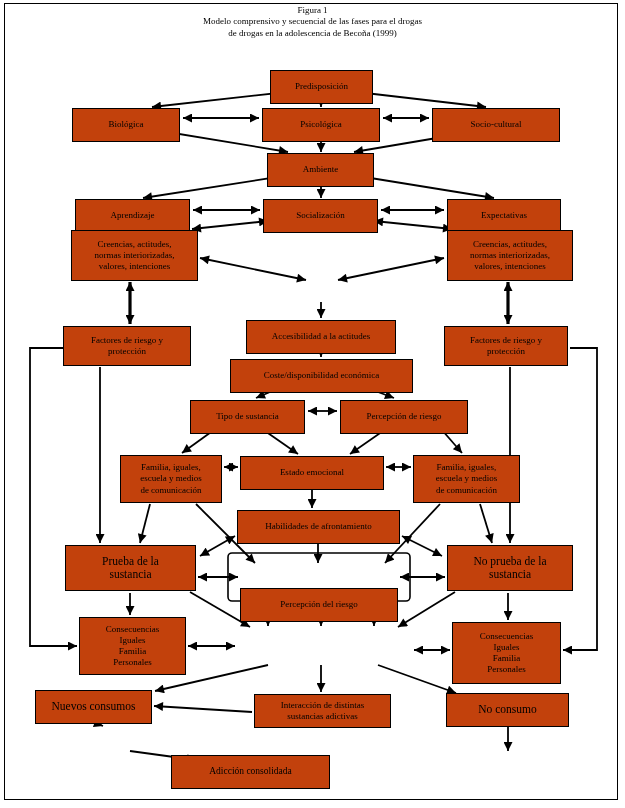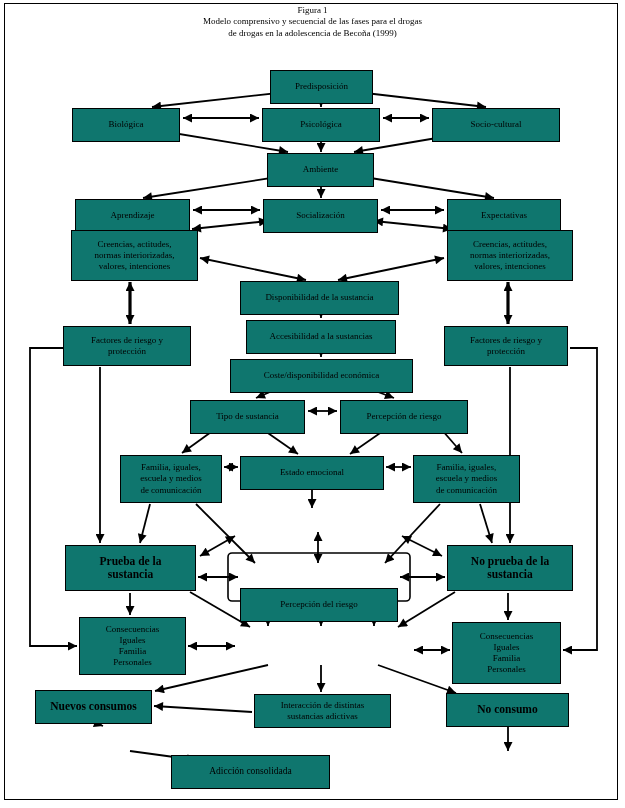--- a/index.html
+++ b/index.html
@@ -20,26 +20,26 @@
     position:absolute;left:0;top:5px;width:625px;
     text-align:center;font-size:9px;line-height:1.25;
   }
   svg.arrows{position:absolute;left:0;top:0;z-index:1;}
   .ar{stroke:#000;stroke-width:1.8;fill:none;marker-end:url(#m);}
   .d{marker-start:url(#m);}
   .thick{stroke-width:3.2;}
   .loop{fill:none;stroke:#000;stroke-width:1.6;}
   .node{
     position:absolute;z-index:2;
-    background:#0f766e;border:1.3px solid #000;box-sizing:border-box;
+    background:#c2410c;border:1.3px solid #000;box-sizing:border-box;
     display:flex;align-items:center;justify-content:center;
     text-align:center;font-size:9px;line-height:1.25;
     white-space:pre-line;padding:16px 3px;
   }
-  .bold{font-weight:700;font-size:11.5px;line-height:1.15;}
+  .bold{font-weight:400;font-size:11.5px;line-height:1.15;}
   .md{font-size:9.5px;}
 </style>
 </head>
 <body>
 
 <div class="page">
   <div class="frame"></div>
 
   <div class="title">
     <div>Figura 1</div>
@@ -136,36 +136,36 @@
   <div class="node" style="left:267px;top:153px;width:107px;height:21px">Ambiente</div>
   <div class="node" style="left:75px;top:199px;width:115px;height:21px">Aprendizaje</div>
   <div class="node" style="left:263px;top:199px;width:115px;height:21px">Socialización</div>
   <div class="node" style="left:447px;top:199px;width:114px;height:21px">Expectativas</div>
   <div class="node" style="left:71px;top:230px;width:127px;height:51px">Creencias, actitudes,
 normas interiorizadas,
 valores, intenciones</div>
   <div class="node" style="left:447px;top:230px;width:126px;height:51px">Creencias, actitudes,
 normas interiorizadas,
 valores, intenciones</div>
-  <div class="node" style="left:240px;top:281px;width:159px;height:20px">Disponibilidad de la sustancia</div>
-  <div class="node" style="left:246px;top:320px;width:150px;height:20px">Accesibilidad a la sustancias</div>
+  <div class="node" style="left:246px;top:320px;width:150px;height:20px">Accesibilidad a la actitudes</div>
   <div class="node" style="left:63px;top:326px;width:128px;height:40px">Factores de riesgo y
 protección</div>
   <div class="node" style="left:444px;top:326px;width:124px;height:40px">Factores de riesgo y
 protección</div>
   <div class="node" style="left:230px;top:359px;width:183px;height:20px">Coste/disponibilidad económica</div>
   <div class="node" style="left:190px;top:400px;width:115px;height:21px">Tipo de sustancia</div>
   <div class="node" style="left:340px;top:400px;width:128px;height:21px">Percepción de riesgo</div>
   <div class="node" style="left:120px;top:455px;width:102px;height:48px">Familia, iguales,
 escuela y medios
 de comunicación</div>
   <div class="node" style="left:240px;top:456px;width:144px;height:31px">Estado emocional</div>
   <div class="node" style="left:413px;top:455px;width:107px;height:48px">Familia, iguales,
 escuela y medios
 de comunicación</div>
+  <div class="node" style="left:237px;top:510px;width:163px;height:21px">Habilidades de afrontamiento</div>
   <div class="node bold" style="left:65px;top:545px;width:131px;height:46px">Prueba de la
 sustancia</div>
   <div class="node" style="left:240px;top:588px;width:158px;height:24px">Percepción del riesgo</div>
   <div class="node bold" style="left:447px;top:545px;width:126px;height:46px">No prueba de la
 sustancia</div>
   <div class="node" style="left:79px;top:617px;width:107px;height:58px">Consecuencias
 Iguales
 Familia
 Personales</div>
   <div class="node" style="left:452px;top:622px;width:109px;height:62px">Consecuencias

